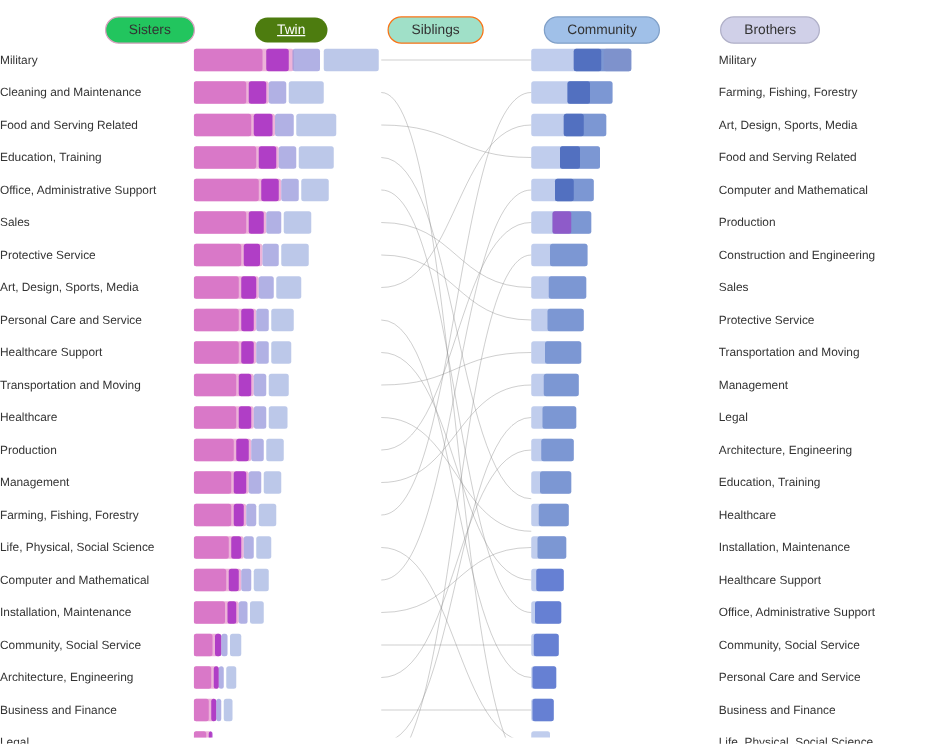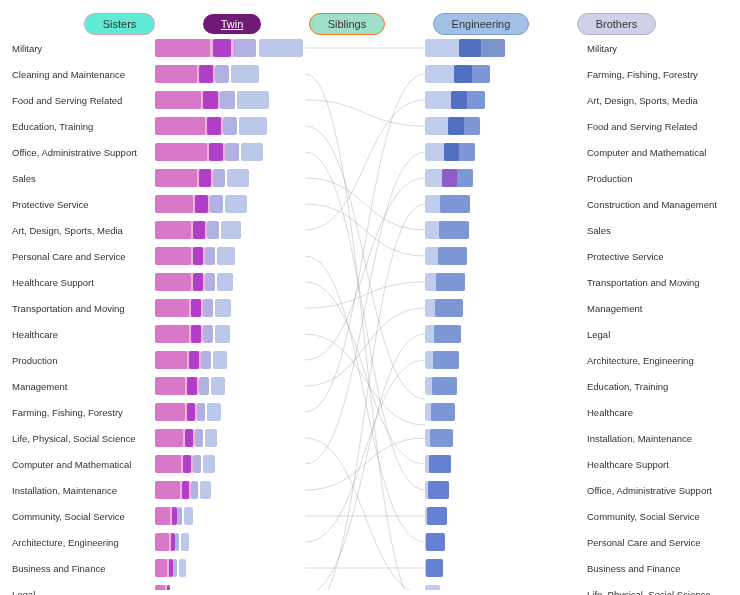--- a/index.html
+++ b/index.html
@@ -25,22 +25,22 @@
       position: absolute;
       top: 5px;
       width: 740px;
     }
     .legend-item {
       padding: 4px 18px;
       border-radius: 12px;
       font-size: 11px;
       font-weight: 500;
     }
-    .legend-sisters { background: #5eead4; color: #333; border: 1px solid #daa0c0; }
-    .legend-twin { background: #701a75; color: #fff; text-decoration: underline; }
+    .legend-sisters { background: #22c55e; color: #333; border: 1px solid #daa0c0; }
+    .legend-twin { background: #4d7c0f; color: #fff; text-decoration: underline; }
     .legend-siblings { background: #a0e0c8; color: #333; border: 1px solid #f97316; }
     .legend-population { background: #a0c0e8; color: #333; border: 1px solid #80a0c8; }
     .legend-brothers { background: #d0d0e8; color: #333; border: 1px solid #b0b0c8; text-align: right; }
 
     .main-area {
       position: absolute;
       top: 35px;
       left: 0;
       width: 740px;
       height: 555px;
@@ -56,21 +56,20 @@
       right: 0;
       top: 0;
       width: 165px;
     }
     .label-row {
       height: 26px;
       display: flex;
       align-items: center;
       font-size: 9.5px;
       color: #333;
-      margin-left: 12px;
     }
     .left-labels .label-row { justify-content: flex-start; }
     .right-labels .label-row { justify-content: flex-start; }
 
     .bars-area {
       position: absolute;
       left: 155px;
       right: 165px;
       top: 0;
       bottom: 0;
@@ -82,21 +81,21 @@
   </style>
 </head>
 <body>
 
 <div class="chart-container">
 
   <div class="legend">
     <span class="legend-item legend-sisters">Sisters</span>
     <span class="legend-item legend-twin">Twin</span>
     <span class="legend-item legend-siblings">Siblings</span>
-    <span class="legend-item legend-population">Engineering</span>
+    <span class="legend-item legend-population">Community</span>
     <span class="legend-item legend-brothers">Brothers</span>
   </div>
 
   <div class="main-area">
 
     <div class="left-labels" id="left-labels-container">
         <div class="label-row">Military</div>
         <div class="label-row">Cleaning and Maintenance</div>
         <div class="label-row">Food and Serving Related</div>
         <div class="label-row">Education, Training</div>
@@ -120,21 +119,21 @@
         <div class="label-row">Legal</div>
       </div>
 
     <div class="right-labels" id="right-labels-container">
         <div class="label-row">Military</div>
         <div class="label-row">Farming, Fishing, Forestry</div>
         <div class="label-row">Art, Design, Sports, Media</div>
         <div class="label-row">Food and Serving Related</div>
         <div class="label-row">Computer and Mathematical</div>
         <div class="label-row">Production</div>
-        <div class="label-row">Construction and Management</div>
+        <div class="label-row">Construction and Engineering</div>
         <div class="label-row">Sales</div>
         <div class="label-row">Protective Service</div>
         <div class="label-row">Transportation and Moving</div>
         <div class="label-row">Management</div>
         <div class="label-row">Legal</div>
         <div class="label-row">Architecture, Engineering</div>
         <div class="label-row">Education, Training</div>
         <div class="label-row">Healthcare</div>
         <div class="label-row">Installation, Maintenance</div>
         <div class="label-row">Healthcare Support</div>

